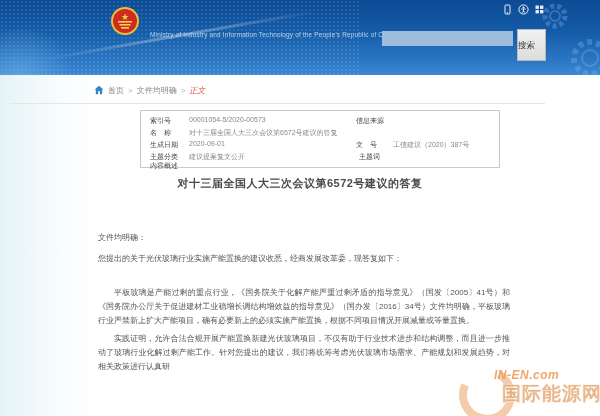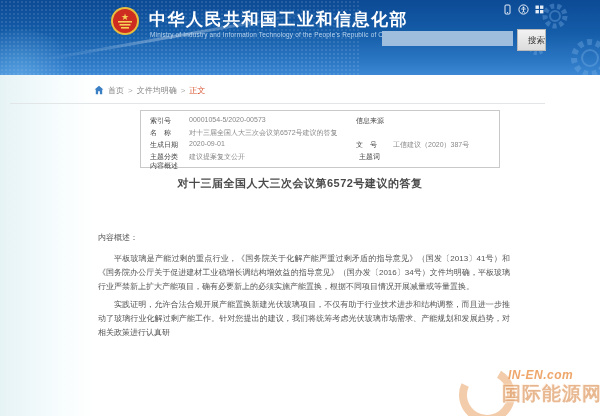--- a/index.html
+++ b/index.html
@@ -39,38 +39,38 @@
     letter-spacing:.2px;white-space:nowrap;
   }
   .quick-icons{position:absolute;left:502px;top:4px;display:flex;gap:5px;}
   .quick-icon{width:11px;height:11px;display:block;cursor:pointer;}
   .search-input{
     position:absolute;left:382px;top:31px;width:131px;height:15px;
     background:#9fbedd;border:none;outline:none;font-size:8px;padding:0 4px;
     box-sizing:border-box;color:#234;
   }
   .search-button{
-    position:absolute;left:517px;top:29px;width:29px;height:22px;
+    position:absolute;left:517px;top:29px;width:29px;height:32px;
     background:linear-gradient(#f2f2f2,#dcdcdc);border:1px solid #b9b9b9;
-    font-size:8.5px;color:#333;line-height:16px;text-align:right;cursor:pointer;
+    font-size:8.5px;color:#333;line-height:16px;text-align:left;cursor:pointer;
     box-sizing:border-box;padding:0;font-family:inherit;
   }
   
   .page-body{
     position:absolute;left:0;top:75px;width:600px;height:341px;
     background:linear-gradient(90deg,#e6f3f5 0px,#f6fcfd 55px,#ffffff 95px,#ffffff 100%);
   }
   .breadcrumb{
     position:absolute;left:94px;top:84px;height:12px;display:flex;align-items:center;
     font-size:8px;color:#888;white-space:nowrap;justify-content:space-between;
   }
   .breadcrumb .home-icon{width:10px;height:10px;margin-right:4px;display:block;}
   .breadcrumb .sep{margin:0 4px;color:#aaa;}
   .crumb{cursor:pointer;}
-  .crumb.current{color:#d9512c;cursor:default;}
+  .crumb.current{color:#d9512c;cursor:default;font-style:italic;}
   .divider{
     position:absolute;left:10px;top:103px;width:535px;height:1px;background:#e3e6e6;
   }
   
   .meta-box{
     position:absolute;left:140px;top:110px;width:360px;height:58px;
     border:1px solid #c9c9c9;background:#fff;font-size:7px;box-sizing:border-box;
   }
   .meta-cell{position:absolute;white-space:nowrap;}
   .meta-label{color:#444;}
@@ -89,21 +89,21 @@
   .p-intro{margin-bottom:20px !important;}
   .p-indent{text-indent:2em;}
   .p-gap{margin-bottom:4px !important;}
   .p-gap2{margin-bottom:6px !important;}
   
   .watermark{
     position:absolute;left:438px;top:362px;width:162px;height:54px;pointer-events:none;
   }
   .wm-ring{position:absolute;left:18px;top:2px;width:62px;height:62px;opacity:.55;}
   .wm-brand{
-    position:absolute;left:70px;top:6px;font-size:12px;font-weight:bold;font-style:italic;
+    position:absolute;left:56px;top:6px;font-size:12px;font-weight:bold;font-style:italic;
     color:rgba(235,150,80,.85);letter-spacing:.5px;
   }
   .wm-name{
     position:absolute;left:64px;top:19px;font-size:19px;font-weight:800;
     color:rgba(213,130,62,.55);letter-spacing:1px;white-space:nowrap;
     text-shadow:1px 1px 0 rgba(255,255,255,.6),-1px -1px 0 rgba(255,235,215,.5);
   }
 </style>
 </head>
 <body>
@@ -128,21 +128,20 @@
     <svg class="emblem" viewBox="0 0 30 30">
       <circle cx="15" cy="15" r="14" fill="#e9bd3d"></circle>
       <circle cx="15" cy="15" r="12" fill="#ce2c20"></circle>
       <text x="15" y="13.5" font-size="9" text-anchor="middle" fill="#f5cf57">★</text>
       <rect x="8" y="15" width="14" height="1.6" fill="#f5cf57"></rect>
       <rect x="9.5" y="18" width="11" height="1.6" fill="#f5cf57"></rect>
       <rect x="11" y="21" width="8" height="1.6" fill="#f5cf57"></rect>
     </svg>
   </a>
 
-  <div class="site-title">中华人民共和国工业和信息化部</div>
   <div class="site-subtitle">Ministry of Industry and Information Technology of the People's Republic of China</div>
 
   <div class="quick-icons">
     <svg class="quick-icon" viewBox="0 0 11 11">
       <rect x="3" y="1" width="5" height="9" rx="1" fill="none" stroke="#ffffff" stroke-width="1" opacity="0.9"></rect>
       <circle cx="5.5" cy="8.6" r="0.6" fill="#ffffff" opacity="0.9"></circle>
     </svg>
     <svg class="quick-icon" viewBox="0 0 11 11">
       <circle cx="5.5" cy="5.5" r="4.6" fill="none" stroke="#ffffff" stroke-width="1" opacity="0.9"></circle>
       <circle cx="5.5" cy="3.4" r="1" fill="#ffffff" opacity="0.9"></circle>
@@ -195,22 +194,23 @@
   <span class="meta-cell meta-label" style="left:218px;top:41px;">主题词</span>
   <span class="meta-cell meta-value" style="left:252px;top:41px;"></span>
 
   <span class="meta-cell meta-label" style="left:9px;top:50px;">内容概述</span>
   <span class="meta-cell meta-value" style="left:48px;top:50px;"></span>
 </div>
 
 <div class="article-title">对十三届全国人大三次会议第6572号建议的答复</div>
 
 <div class="article-body">
-  <p class="p-greeting">内容概述：</p>
-  <p class="p-indent p-gap">平板玻璃是产能过剩的重点行业，《国务院关于化解产能严重过剩矛盾的指导意见》（国发〔2013〕41号）和《国务院办公厅关于促进建材工业稳增长调结构增效益的指导意见》（国办发〔2016〕34号）文件均明确，平板玻璃行业严禁新上扩大产能项目，确有必要新上的必须实施产能置换，根据不同项目情况开展减量或等量置换。</p>
+  <p class="p-greeting">文件均明确：</p>
+  <p class="p-intro">您提出的关于光伏玻璃行业实施产能置换的建议收悉，经商发展改革委，现答复如下：</p>
+  <p class="p-indent p-gap">平板玻璃是产能过剩的重点行业，《国务院关于化解产能严重过剩矛盾的指导意见》（国发〔2005〕41号）和《国务院办公厅关于促进建材工业稳增长调结构增效益的指导意见》（国办发〔2016〕34号）文件均明确，平板玻璃行业严禁新上扩大产能项目，确有必要新上的必须实施产能置换，根据不同项目情况开展减量或等量置换。</p>
   <p class="p-indent">实践证明，允许合法合规开展产能置换新建光伏玻璃项目，不仅有助于行业技术进步和结构调整，而且进一步推动了玻璃行业化解过剩产能工作。针对您提出的建议，我们将统筹考虑光伏玻璃市场需求、产能规划和发展趋势，对相关政策进行认真研</p>
 </div>
 
 <div class="watermark">
   <svg class="wm-ring" viewBox="0 0 62 62">
     <circle cx="31" cy="31" r="24" fill="none" stroke="#e8a468" stroke-width="8" stroke-dasharray="110 42" transform="rotate(-60 31 31)"></circle>
     <path d="M46 10 Q56 16 52 26 Q49 17 42 14 Z" fill="#e8a468"></path>
   </svg>
   <div class="wm-brand">IN-EN.com</div>
   <div class="wm-name">国际能源网</div>

